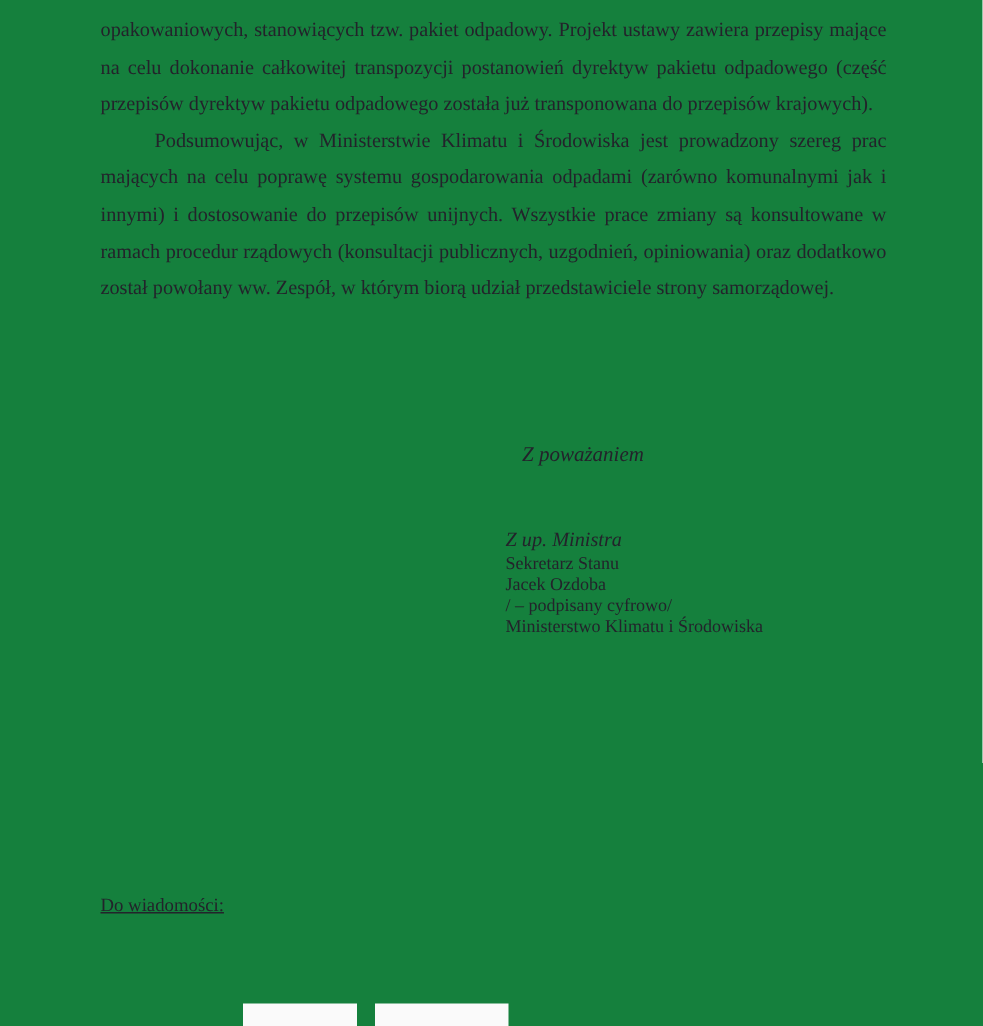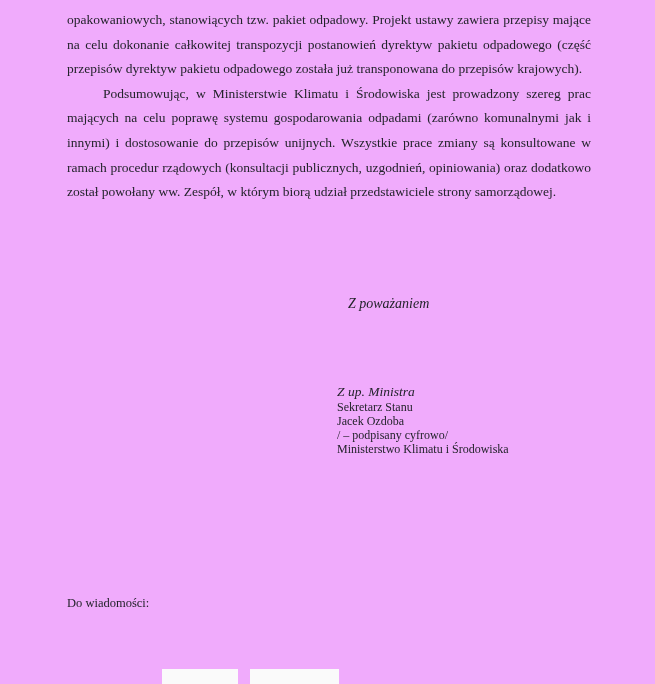--- a/index.html
+++ b/index.html
@@ -4,21 +4,21 @@
 <style>
   html, body {
     margin: 0;
     padding: 0;
     background: #ffffff;
   }
   .page {
     position: relative;
     width: 655px;
     height: 684px;
-    background: #f0abfc;
+    background: #15803d;
     overflow: hidden;
     font-family: "Liberation Serif", "DejaVu Serif", serif;
     color: #23232b;
   }
   .letter-body {
     position: absolute;
     left: 67px;
     top: 8px;
     width: 524px;
     font-size: 13.5px;
@@ -42,30 +42,30 @@
     position: absolute;
     left: 337px;
     top: 352px;
     font-size: 12px;
     line-height: 14px;
   }
   .sig-authority {
     font-style: italic;
     font-size: 13.5px;
     line-height: 16px;
-    margin-top: 32px;
   }
   .footer-cc {
     position: absolute;
     left: 67px;
     top: 595px;
     font-size: 12.5px;
     line-height: 17px;
   }
   .cc-label {
+    text-decoration: underline;
   }
   
   .bottom-artifact {
     position: absolute;
     bottom: 0;
     height: 15px;
     background: #fafafa;
   }
   .artifact-1 { left: 162px; width: 76px; }
   .artifact-2 { left: 250px; width: 89px; }

